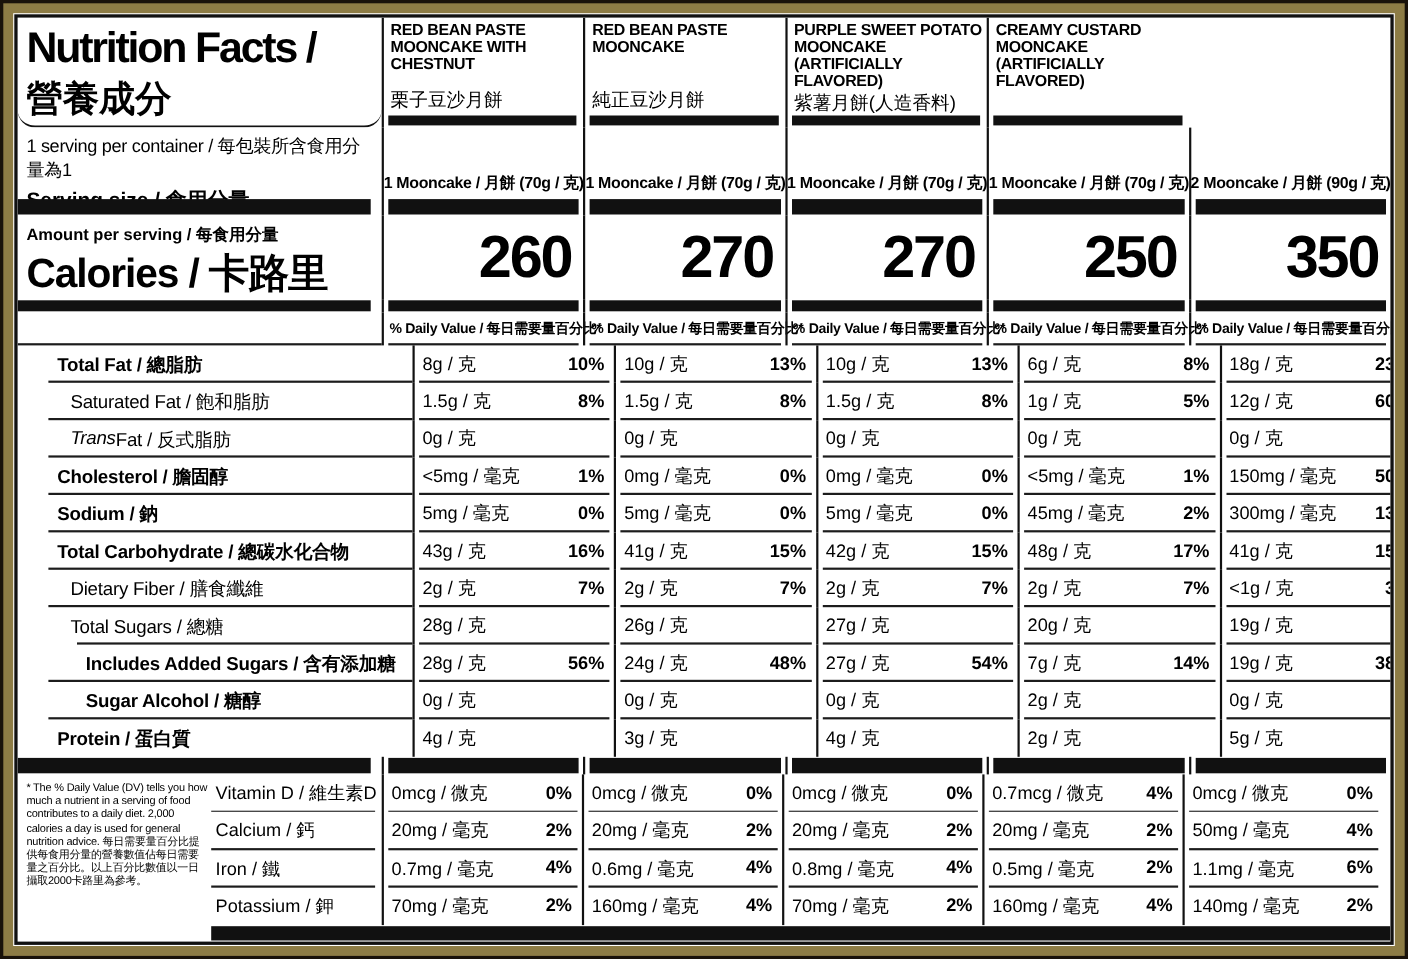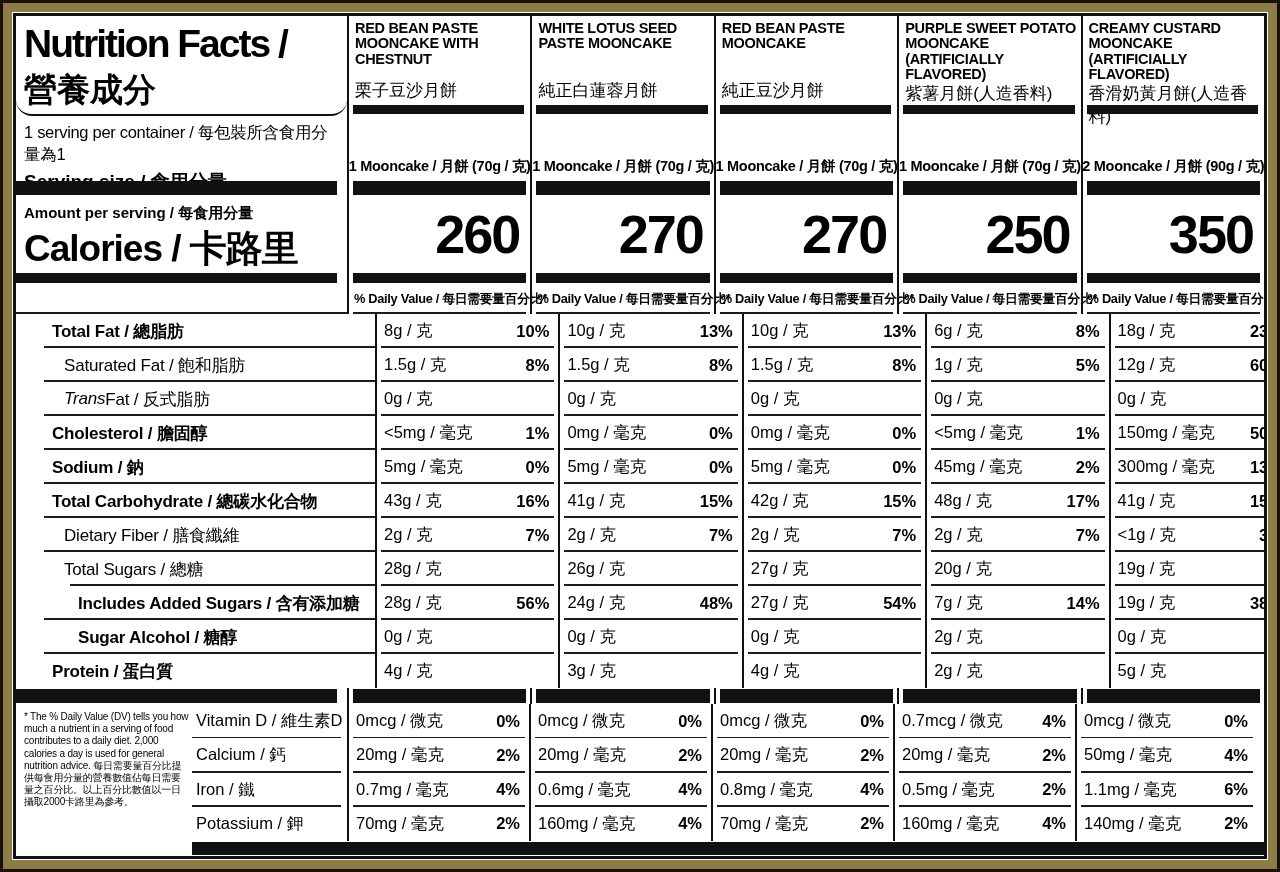--- a/index.html
+++ b/index.html
@@ -99,37 +99,31 @@
     <div class="cell left">
       <div class="title-en">Nutrition Facts /</div>
       <div class="title-zh">營養成分</div>
     </div>
   <div class="cell prod pheader">
         <div class="pname-en">RED BEAN PASTE MOONCAKE WITH CHESTNUT</div>
         <div class="pname-zh">栗子豆沙月餅</div>
         <div class="hbar"></div>
       </div>
       <div class="cell prod pheader">
-        <div class="pname-en">WHITE LOTUS SEED PASTE MOONCAKE</div>
-        <div class="pname-zh">純正白蓮蓉月餅</div>
-        <div class="hbar"></div>
-      </div>
-      <div class="cell prod pheader">
         <div class="pname-en">RED BEAN PASTE MOONCAKE</div>
         <div class="pname-zh">純正豆沙月餅</div>
         <div class="hbar"></div>
       </div>
       <div class="cell prod pheader">
         <div class="pname-en">PURPLE SWEET POTATO MOONCAKE (ARTIFICIALLY FLAVORED)</div>
         <div class="pname-zh">紫薯月餅(人造香料)</div>
         <div class="hbar"></div>
       </div>
       <div class="cell prod pheader">
         <div class="pname-en">CREAMY CUSTARD MOONCAKE (ARTIFICIALLY FLAVORED)</div>
-        <div class="pname-zh">香滑奶黃月餅(人造香料)</div>
         <div class="hbar"></div>
       </div>
     </div>
 
   <div class="row" id="serving-row">
     <div class="cell left">
       <div class="serv-line1">1 serving per container / 每包裝所含食用分量為1</div>
       <div class="serv-line2">Serving size / 食用分量</div>
     </div>
   <div class="cell prod pserving">

